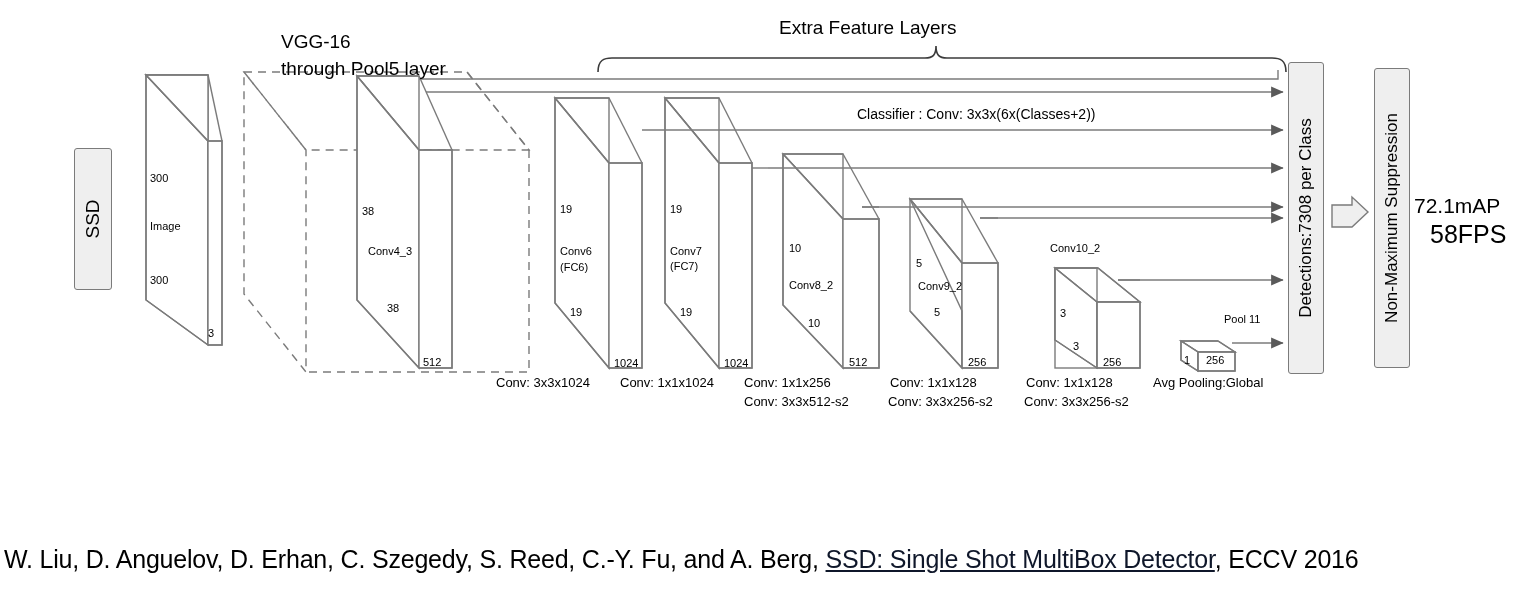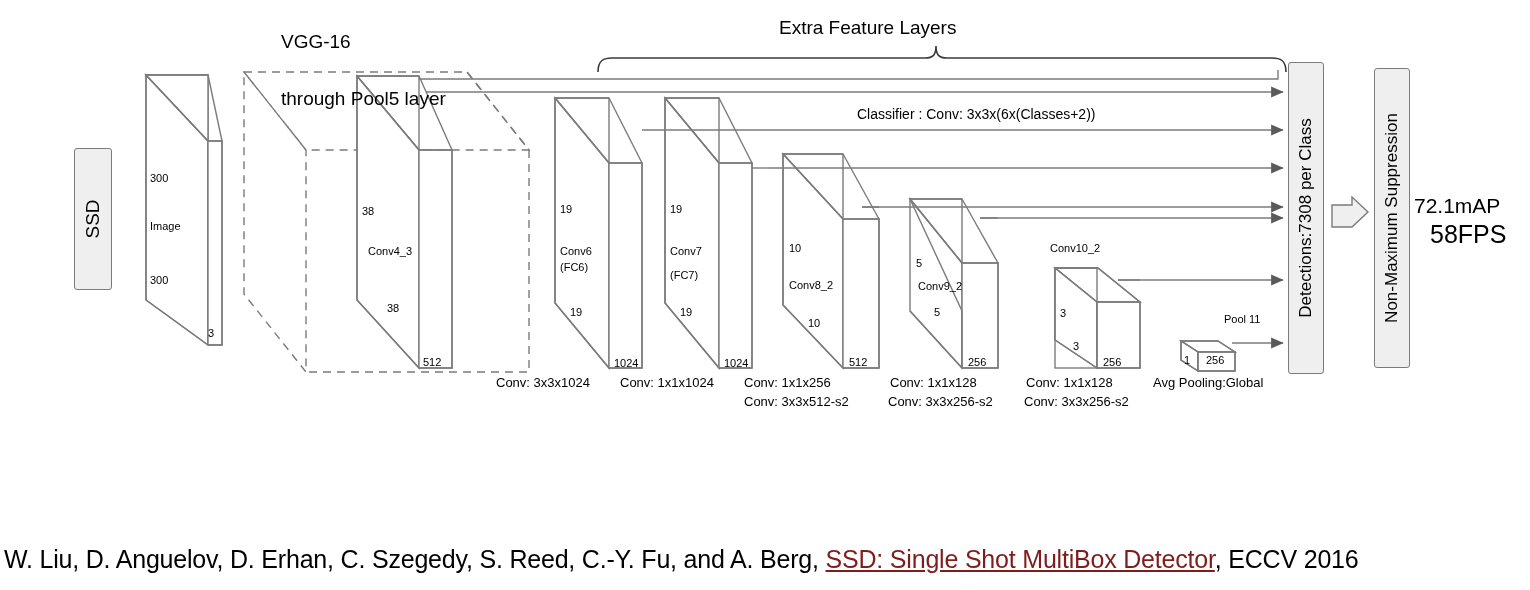--- a/index.html
+++ b/index.html
@@ -7,21 +7,21 @@
   #page{position:relative;width:1530px;height:590px;background:#fff;overflow:hidden;}
   svg.layer{position:absolute;left:0;top:0;width:1530px;height:590px;}
   .txt{position:absolute;white-space:nowrap;color:#000;}
   .t-sm{font-size:11px;}
   .t-md{font-size:13px;}
   .t-lg{font-size:17px;}
   .t-xl{font-size:19px;}
   .grayblk{position:absolute;background:#EFEFEF;border:1.5px solid #7b7b7b;border-radius:3px;
            display:flex;align-items:center;justify-content:center;}
   .grayblk span{display:block;transform:rotate(-90deg);white-space:nowrap;}
-  .link{color:#7f1d1d;text-decoration:underline;}
+  .link{color:#0f172a;text-decoration:underline;}
   .caption{position:absolute;left:4px;top:545px;font-size:25px;letter-spacing:-0.2px;}
 </style>
 </head>
 <body>
 
 <div id="page">
 
   <svg class="layer" viewBox="0 0 1530 590" xmlns="http://www.w3.org/2000/svg">
     <defs>
       <marker id="arw" markerWidth="9" markerHeight="8" refX="8.5" refY="4" orient="auto">
@@ -173,21 +173,21 @@
 
   <div class="grayblk" style="left:1374px;top:68px;width:34px;height:298px;">
     <span class="t-lg">Non-Maximum Suppression</span>
   </div>
 
   <svg class="layer" viewBox="0 0 1530 590">
     <polygon points="1332,205 1352,205 1352,197 1368,212 1352,227 1332,227 1332,219" fill="#EFEFEF" stroke="#7b7b7b" stroke-width="1.4"></polygon>
   </svg>
 
   <div class="txt t-xl" style="left:281px;top:31px;">VGG-16</div>
-  <div class="txt t-xl" style="left:281px;top:58px;margin-top:30px;">through Pool5 layer</div>
+  <div class="txt t-xl" style="left:281px;top:58px;">through Pool5 layer</div>
   <div class="txt t-xl" style="left:779px;top:17px;">Extra Feature Layers</div>
 
   <div class="txt t-md" style="left:857px;top:106px;font-size:14px;">Classifier : Conv: 3x3x(6x(Classes+2))</div>
 
   <div class="txt t-sm" style="left:150px;top:172px;">300</div>
   <div class="txt t-sm" style="left:150px;top:220px;">Image</div>
   <div class="txt t-sm" style="left:150px;top:274px;">300</div>
   <div class="txt t-sm" style="left:208px;top:327px;">3</div>
 
   <div class="txt t-sm" style="left:362px;top:205px;">38</div>
@@ -196,21 +196,21 @@
   <div class="txt t-sm" style="left:423px;top:356px;">512</div>
 
   <div class="txt t-sm" style="left:560px;top:203px;">19</div>
   <div class="txt t-sm" style="left:560px;top:245px;">Conv6</div>
   <div class="txt t-sm" style="left:560px;top:261px;">(FC6)</div>
   <div class="txt t-sm" style="left:570px;top:306px;">19</div>
   <div class="txt t-sm" style="left:614px;top:357px;">1024</div>
 
   <div class="txt t-sm" style="left:670px;top:203px;">19</div>
   <div class="txt t-sm" style="left:670px;top:245px;">Conv7</div>
-  <div class="txt t-sm" style="left:670px;top:269px;">(FC7)</div>
+  <div class="txt t-sm" style="left:670px;top:260px;">(FC7)</div>
   <div class="txt t-sm" style="left:680px;top:306px;">19</div>
   <div class="txt t-sm" style="left:724px;top:357px;">1024</div>
 
   <div class="txt t-sm" style="left:789px;top:242px;">10</div>
   <div class="txt t-sm" style="left:789px;top:279px;">Conv8_2</div>
   <div class="txt t-sm" style="left:808px;top:317px;">10</div>
   <div class="txt t-sm" style="left:849px;top:356px;">512</div>
 
   <div class="txt t-sm" style="left:916px;top:257px;">5</div>
   <div class="txt t-sm" style="left:918px;top:280px;">Conv9_2</div>

